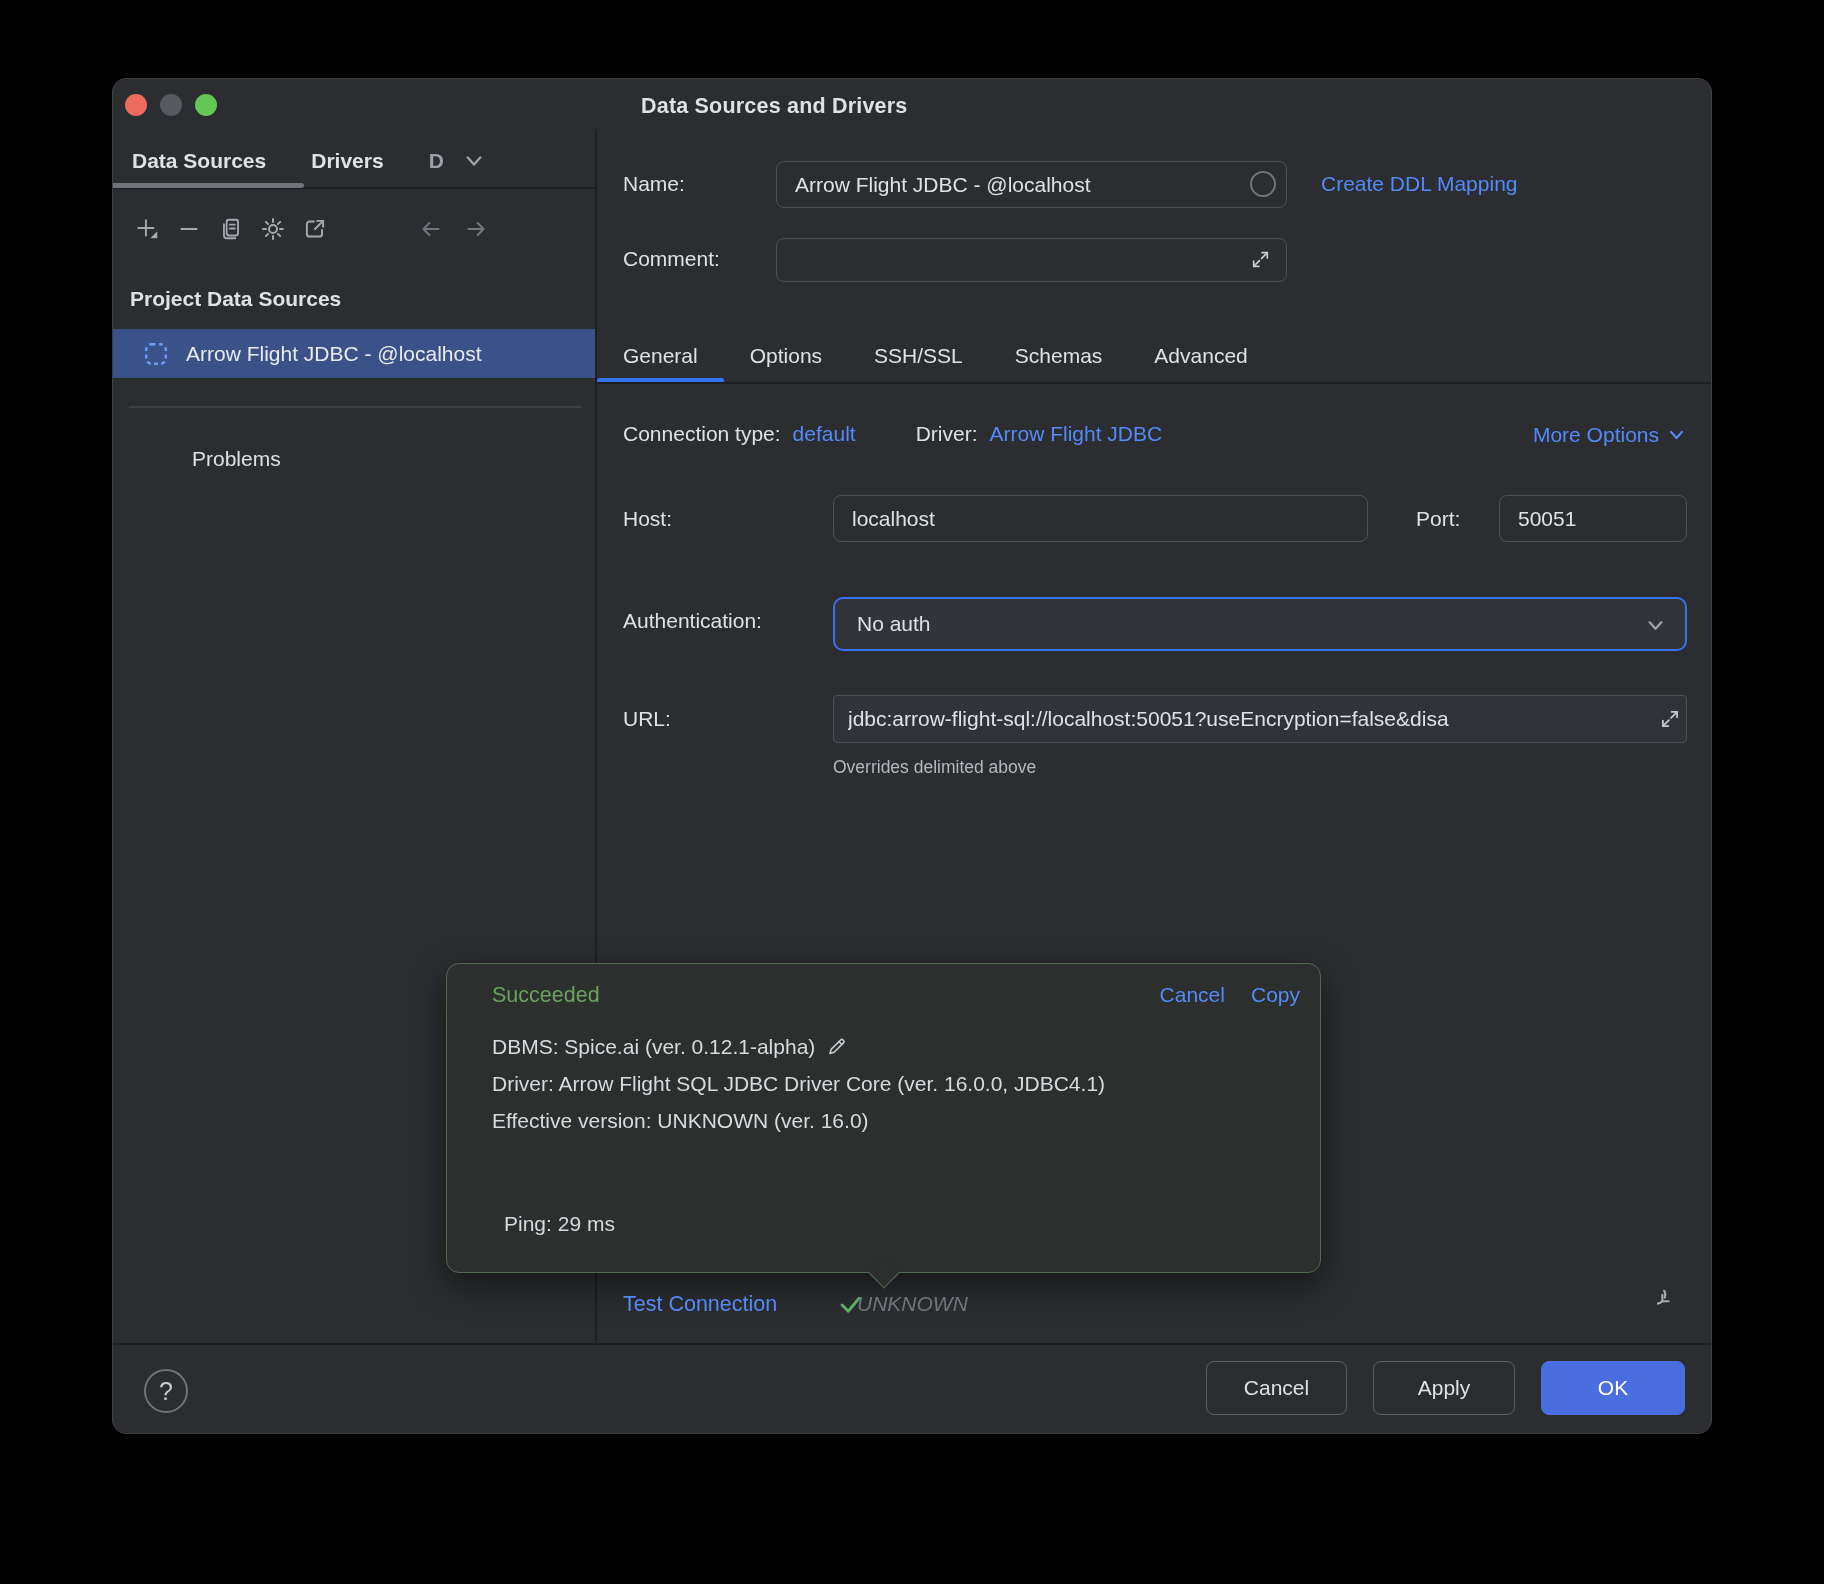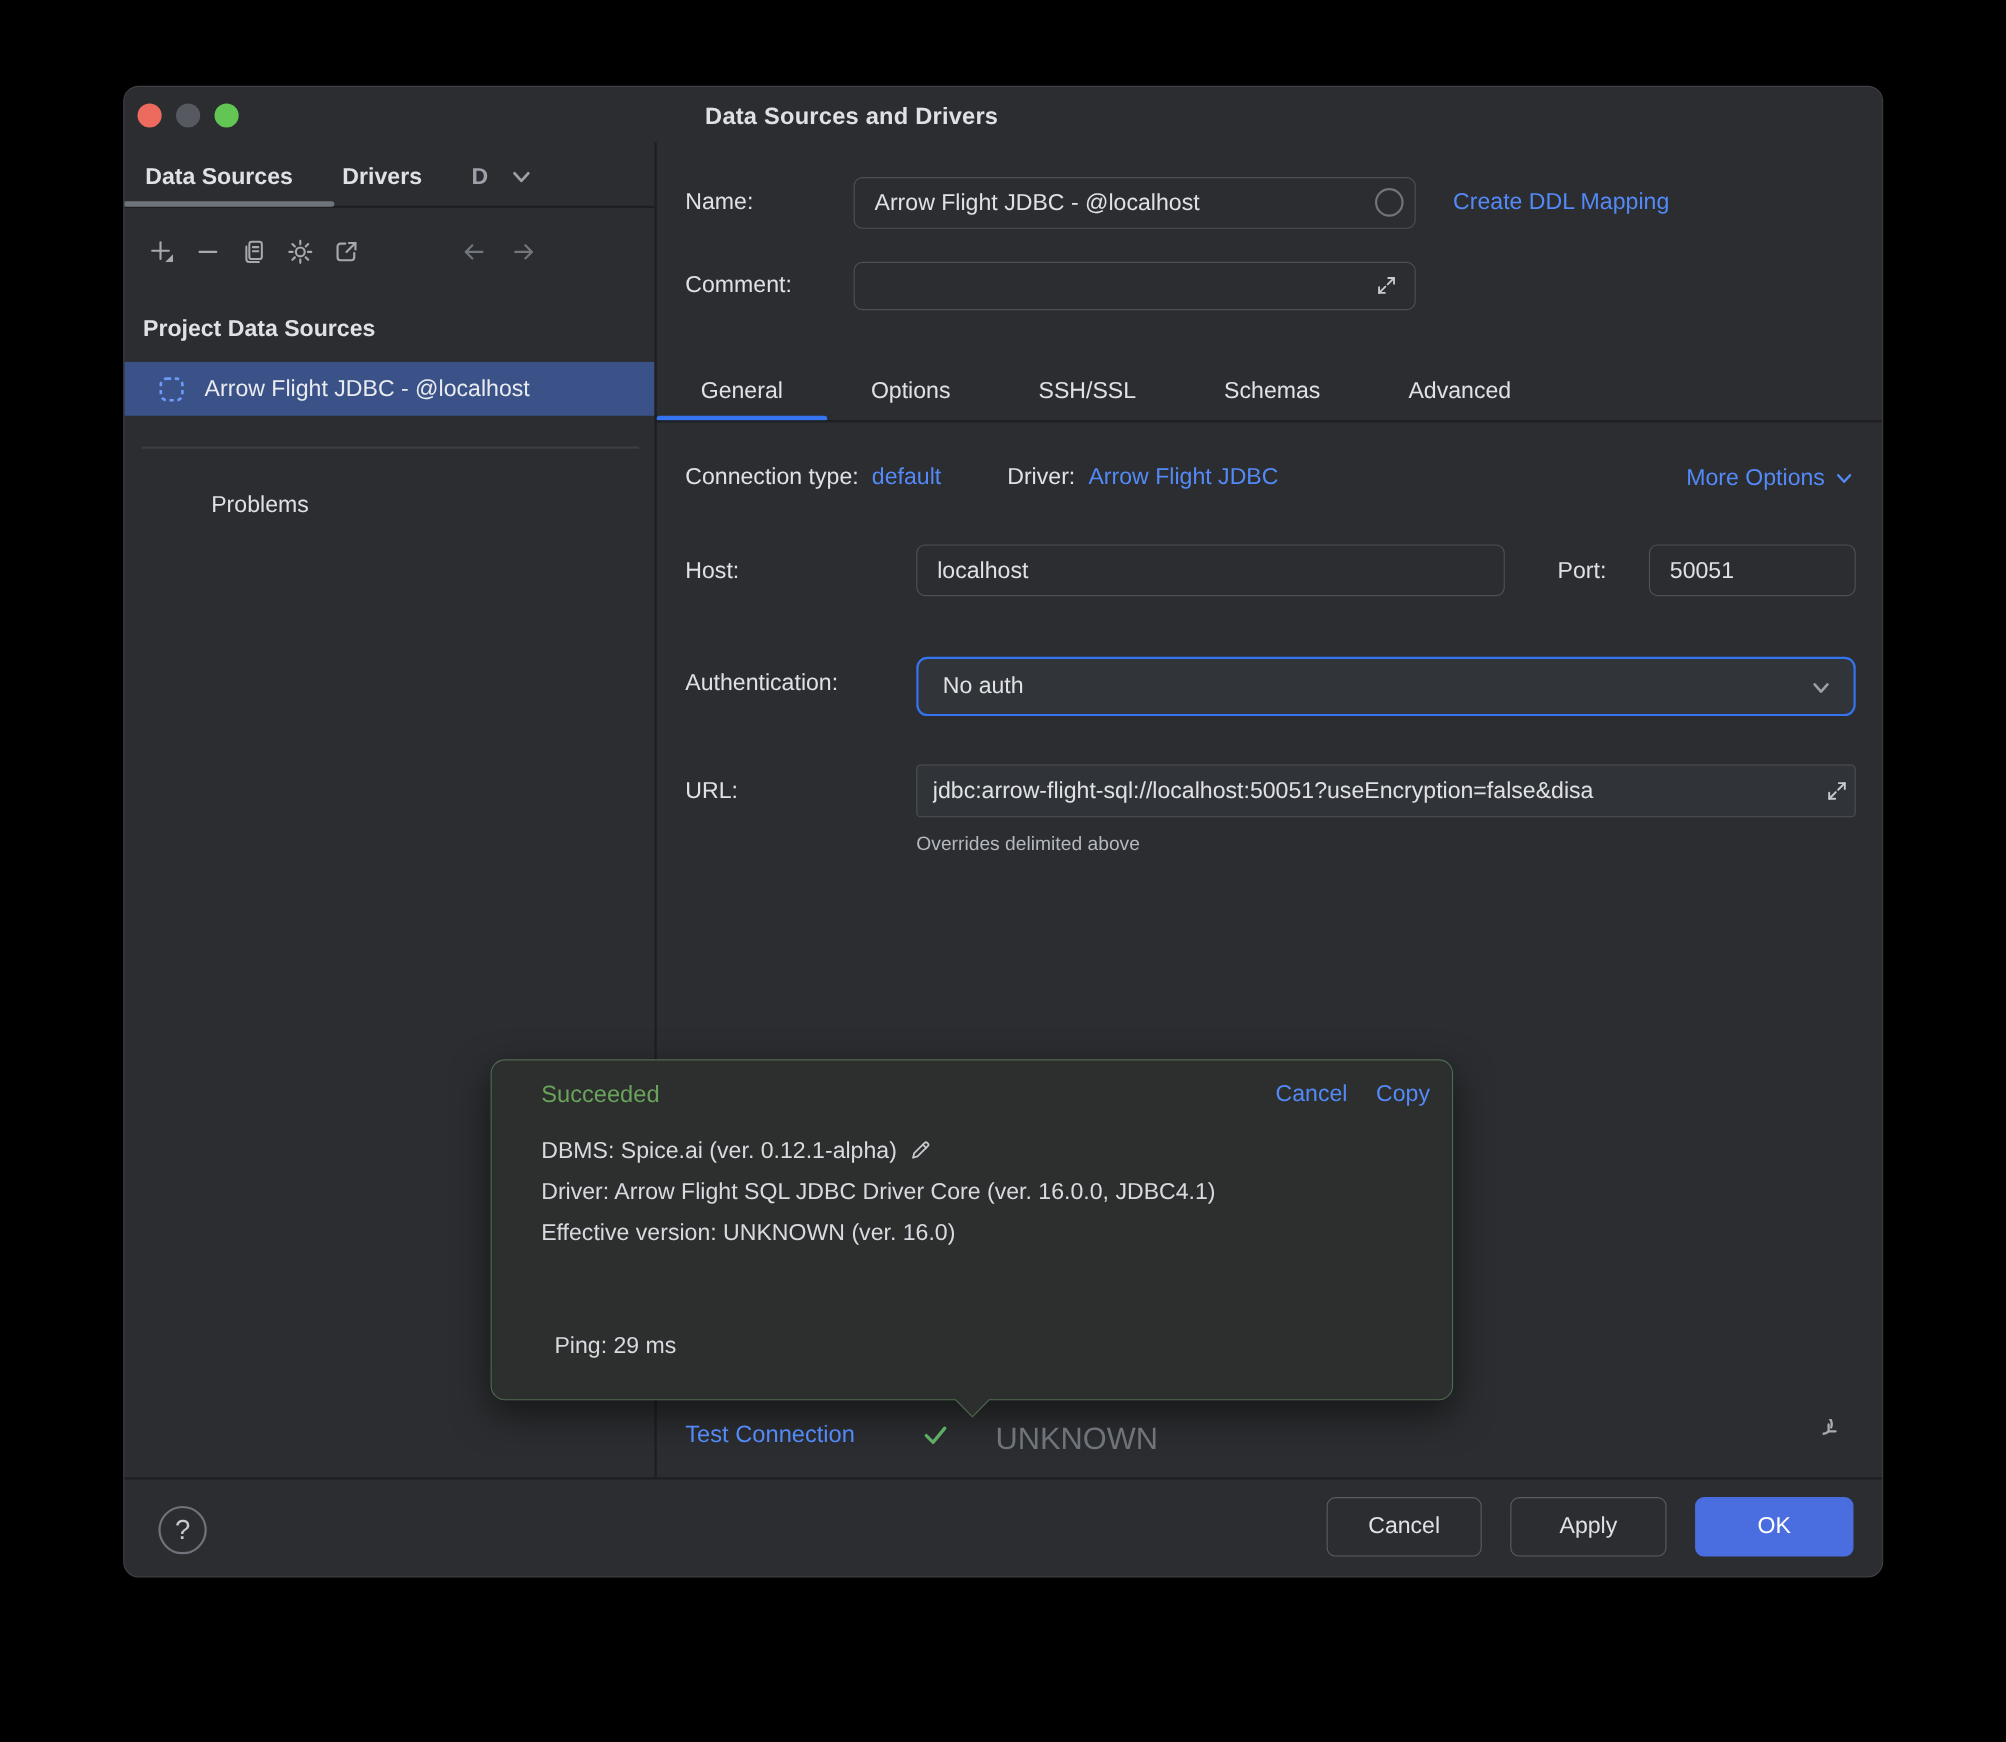--- a/index.html
+++ b/index.html
@@ -45,21 +45,21 @@
 
   
   .lbl{font-size:21px;color:var(--text);white-space:nowrap;}
   .link{font-size:21px;color:var(--link);white-space:nowrap;cursor:pointer;}
   .fld{position:absolute;background:transparent;border:1.5px solid var(--border);border-radius:8px;
        color:var(--text);font-size:21px;font-family:"Liberation Sans",sans-serif;
        padding:0 18px;outline:none;}
   .ring{position:absolute;width:26px;height:26px;border:2px solid var(--faint);border-radius:50%;}
   .ftabs{left:484px;top:250px;height:54px;display:flex;align-items:center;}
   .ftab{position:relative;height:100%;display:flex;align-items:center;
-        padding:0 40px;font-size:21px;color:var(--text);cursor:default;}
+        padding:0 26px;font-size:21px;color:var(--text);cursor:default;}
   .ftab.active::after{content:"";position:absolute;left:0;right:0;bottom:0;height:5px;
         border-radius:3px;background:var(--accent);}
   .conn-row{left:510px;top:340px;height:30px;display:flex;align-items:center;gap:12px;}
   .more{top:344px;right:26px;display:flex;align-items:center;gap:9px;color:var(--link);}
   .auth{left:720px;top:518px;width:854px;height:54px;border:2.5px solid var(--accent);
         border-radius:10px;background:#313439;display:flex;align-items:center;padding:0 22px;
         font-size:21px;color:var(--text);}
   .auth .chev{position:absolute;right:20px;top:20px;color:var(--dim);}
   .urlwrap{left:720px;top:616px;width:854px;height:48px;}
   .fld.url{left:0;top:0;width:854px;height:48px;border-radius:4px;background:#303338;
@@ -78,21 +78,21 @@
          display:flex;justify-content:space-between;align-items:center;}
   .pp-status{font-size:21.5px;color:var(--green);}
   .pp-links{display:flex;gap:26px;}
   .pp-body{position:absolute;left:45px;top:64px;font-size:21px;line-height:37px;color:#D7DADF;}
   .pp-line svg{vertical-align:-4px;margin-left:10px;}
   .pp-ping{position:absolute;left:57px;top:248px;font-size:21px;color:#D7DADF;}
 
   
   .test-link{left:510px;top:1213px;font-size:21.5px;}
   .test-check{left:724px;top:1212px;color:var(--check);}
-  .test-status{left:792px;top:1213px;font-size:28px;color:var(--faint);}
+  .test-status{left:744px;top:1213px;font-size:21px;color:var(--faint);font-style:italic;}
   .revert{left:1544px;top:1211px;color:#A8ABB2;cursor:pointer;}
   .fsep{left:0;top:1264px;width:1600px;}
   .help{left:31px;top:1290px;width:44px;height:44px;border:2px solid var(--faint);border-radius:50%;
         display:flex;align-items:center;justify-content:center;font-size:25px;color:#C6C9CE;cursor:pointer;}
   .btn{position:absolute;top:1282px;height:54px;border-radius:8px;border:1.5px solid #5A5D63;
        background:transparent;color:var(--text);font-size:21px;font-family:"Liberation Sans",sans-serif;
        display:flex;align-items:center;justify-content:center;cursor:pointer;}
   .btn.primary{background:var(--ok-button);border-color:var(--ok-button);color:#fff;}
 </style>
 </head>

